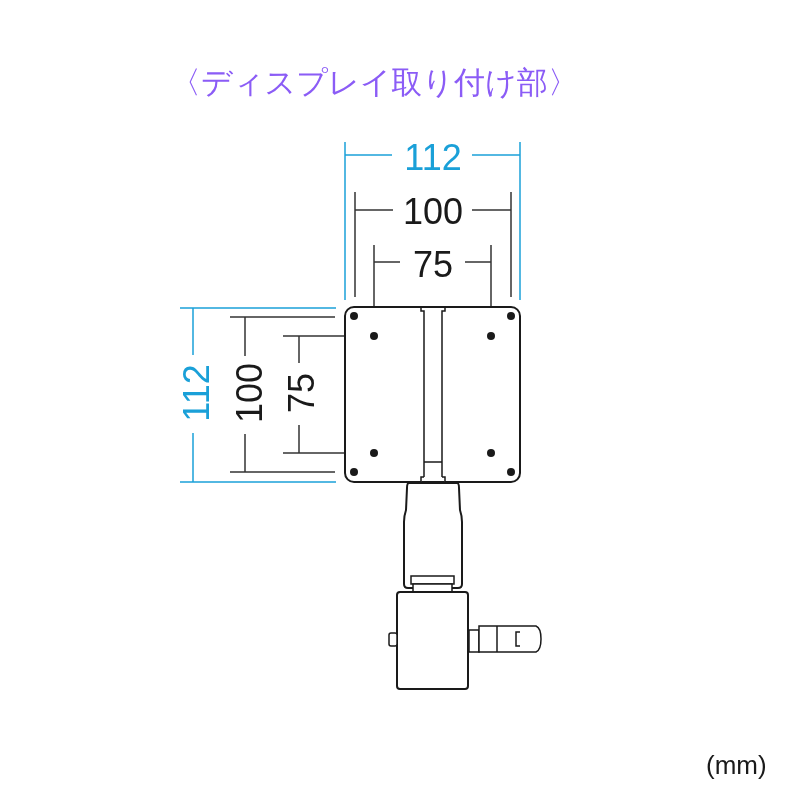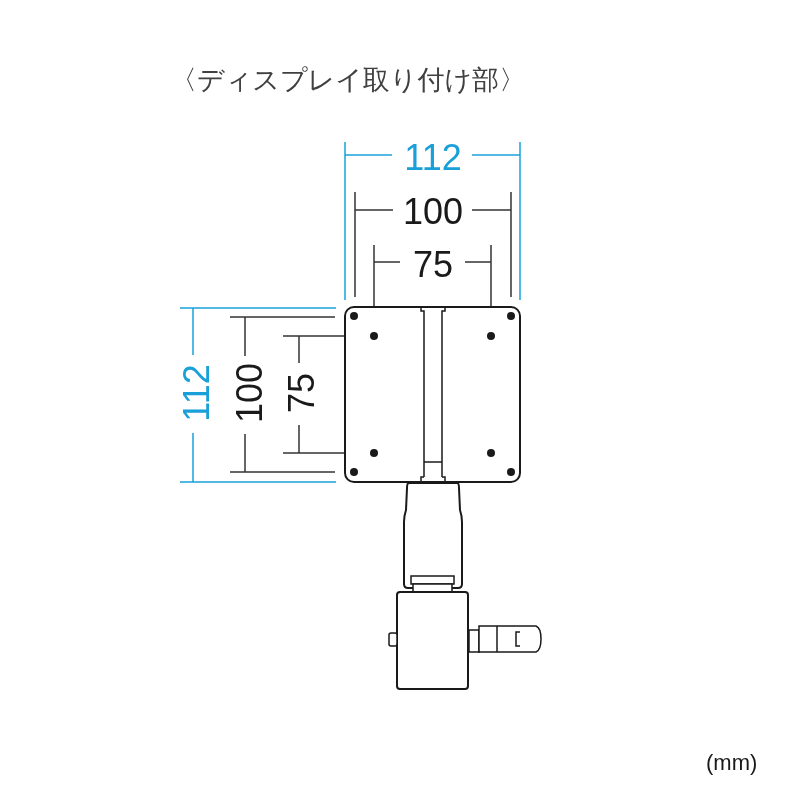--- a/index.html
+++ b/index.html
@@ -1,18 +1,18 @@
 <!DOCTYPE html>
 <html><head>
 <meta charset="utf-8">
 <style>
   html, body { margin: 0; padding: 0; background: #ffffff; }
   body { width: 800px; height: 800px; position: relative; overflow: hidden; font-family: "DejaVu Sans", sans-serif; }
-  .title { position: absolute; left: 170px; top: 62px; font-size: 27px; color: #404040; letter-spacing: 0px; font-family: Liberation Mono, monospace; font-weight: 300; }
-  .unit { position: absolute; left: 706px; top: 750px; font-size: 22px; color: #1a1a1a; font-family: "Liberation Sans", sans-serif; }
+  .title { position: absolute; left: 170px; top: 62px; font-size: 31px; color: #8b5cf6; letter-spacing: 0px; font-family: Liberation Mono, monospace; font-weight: 300; }
+  .unit { position: absolute; left: 706px; top: 750px; font-size: 26px; color: #1a1a1a; font-family: "Liberation Sans", sans-serif; }
   svg.dia { position: absolute; left: 0; top: 0; }
   .dimtxt { font-family: "Liberation Sans", sans-serif; font-size: 36px; }
 </style>
 </head>
 <body>
 
 <div class="title">〈ディスプレイ取り付け部〉</div>
 
 <svg class="dia" width="800" height="800" viewBox="0 0 800 800">
 

